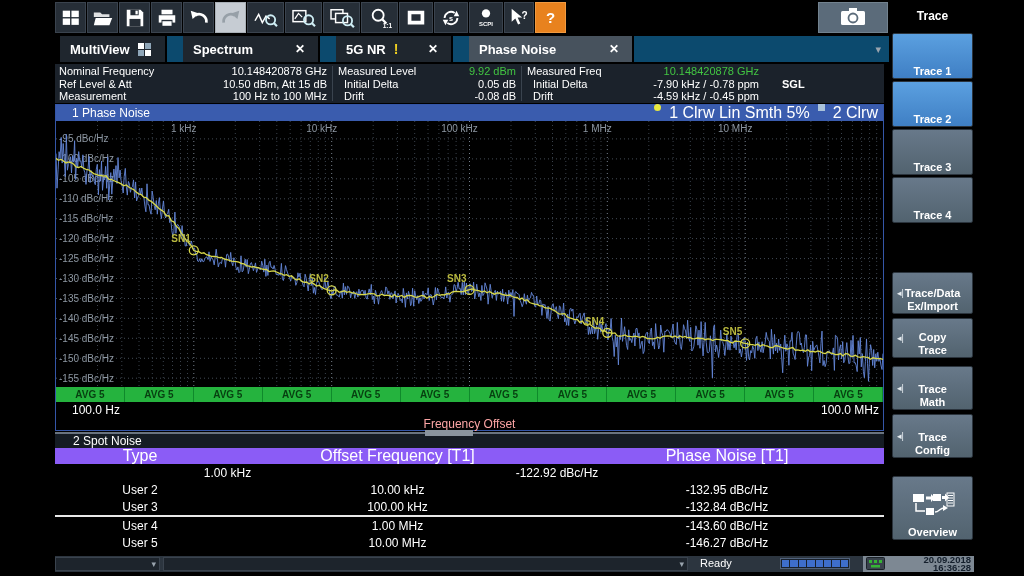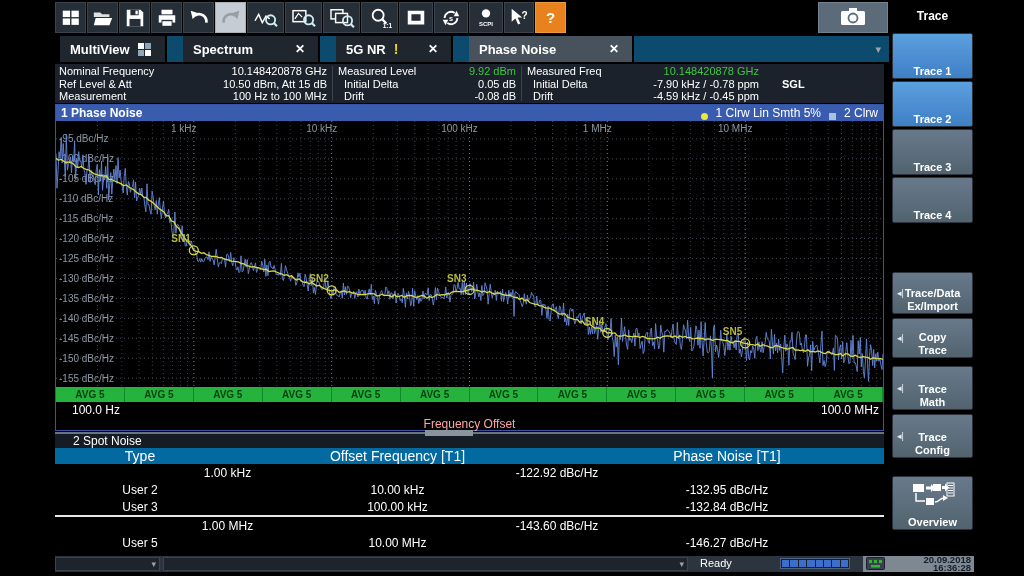--- a/index.html
+++ b/index.html
@@ -32,22 +32,22 @@
   .irow{display:flex;height:12.5px;line-height:12.5px;}
   .irow .lbl{font-weight:normal;white-space:pre;}
   .irow .val{margin-left:auto;text-align:right;white-space:pre;}
   .val.green{color:#42c542;}
   .isep{position:absolute;top:2px;bottom:2px;width:1px;background:#3a434e;}
   .sgl{position:absolute;left:727px;top:14px;font-weight:bold;}
 
   
   .pn-window{left:55px;top:104px;width:829px;height:327px;background:#000;border:1px solid #3456a8;}
   .pn-title{position:absolute;left:0;top:0;right:0;height:16px;background:#3a5cae;color:#fff;display:flex;align-items:center;padding:0 5px;font-size:12px;}
-  .pn-title .t{font-weight:bold;}
-  .legend{margin-left:auto;display:flex;align-items:flex-end;gap:8px;font-size:12px;}
+  .pn-title .t{font-weight:normal;margin-left:11px;}
+  .legend{margin-left:auto;display:flex;align-items:flex-start;gap:8px;font-size:16px;}
   .dot-y{width:7px;height:7px;border-radius:50%;background:#e8e840;}
   .sq-b{width:7px;height:7px;background:#a9c2da;}
   .pn-plot{position:absolute;left:0;top:16px;width:827px;height:266px;}
   .avg-row{position:absolute;left:0;top:282px;width:827px;height:15px;display:flex;}
   .avg-cell{flex:1;background:#25b33e;border-right:1px solid #0f8a2b;color:#073f10;font-size:10px;font-weight:bold;display:flex;align-items:center;justify-content:center;}
   .freq-row{position:absolute;left:0;top:298px;width:827px;height:15px;color:#fff;font-size:12px;}
   .freq-row .fl{position:absolute;left:4px;margin-left:12px;}
   .freq-row .fr{position:absolute;right:4px;}
   .axis-row{position:absolute;left:0;top:312px;width:827px;text-align:center;color:#fca5a5;font-size:12px;}
 
@@ -57,21 +57,21 @@
   .tick-label{fill:#8d97a2;font-size:10px;}
   .trace-blue{fill:none;stroke:#6487d8;stroke-width:0.9;}
   .trace-yellow{fill:none;stroke:#d8d84a;stroke-width:1.3;}
   .sn-marker{fill:none;stroke:#d8d84a;stroke-width:1.3;}
   .sn-label{fill:#b9b93e;font-size:10px;font-weight:bold;}
 
   
   .spot-window{left:55px;top:432px;width:829px;height:125px;background:#000;border-top:2px solid #6a7480;color:#fff;}
   .spot-handle{position:absolute;left:370px;top:-4px;width:48px;height:6px;background:#8a949e;}
   .spot-title{height:14px;background:#151c24;font-size:12px;padding-left:18px;line-height:14px;}
-  .spot-header{height:16px;background:#0369a1;display:flex;font-size:14px;}
+  .spot-header{height:16px;background:#8b5cf6;display:flex;font-size:16px;}
   .spot-row{height:17px;display:flex;font-size:12px;}
   .spot-cell,.spot-hcell{display:flex;align-items:center;justify-content:center;}
   .c0{width:170px;} .c1{width:345px;} .c2{width:314px;}
   .spot-divider{height:2px;background:#e8e8e8;}
 
   
   .statusbar{left:55px;top:556px;width:919px;height:16px;background:#2c353f;color:#fff;font-size:11px;}
   .sdrop{position:absolute;top:1px;height:14px;background:#1d242c;border:1px solid #3a434e;display:flex;align-items:center;}
   .sdrop .caret{margin-left:auto;color:#9aa4ae;font-size:9px;padding-right:3px;}
   .ready{position:absolute;left:645px;top:1px;}
@@ -453,20 +453,21 @@
           <div class="spot-cell c1">10.00 kHz</div>
           <div class="spot-cell c2">-132.95 dBc/Hz</div>
         </div>
         <div class="spot-row">
           <div class="spot-cell c0">User 3</div>
           <div class="spot-cell c1">100.00 kHz</div>
           <div class="spot-cell c2">-132.84 dBc/Hz</div>
         </div>
         <div class="spot-divider"></div>
         <div class="spot-row">
+          <div class="spot-cell c0">User 4</div>
           <div class="spot-cell c1">1.00 MHz</div>
           <div class="spot-cell c2">-143.60 dBc/Hz</div>
         </div>
         <div class="spot-row">
           <div class="spot-cell c0">User 5</div>
           <div class="spot-cell c1">10.00 MHz</div>
           <div class="spot-cell c2">-146.27 dBc/Hz</div>
         </div>
       </div>
   </div>
@@ -531,21 +532,21 @@
     <div class="softkey" style="top:366px;height:44px">
       <span class="sk-arrow">◂|</span>
       <span>Trace</span>
       <span>Math</span>
     </div>
     <div class="softkey" style="top:414px;height:44px">
       <span class="sk-arrow">◂|</span>
       <span>Trace</span>
       <span>Config</span>
     </div>
-    <div class="softkey" style="top:476px;height:54px">
+    <div class="softkey" style="top:476px;height:64px">
       <span class="overview-ic"><svg width="44" height="30" viewBox="0 0 44 30">
             <rect x="2" y="3" width="11" height="8" fill="#fff"></rect>
             <polygon points="15,7 20,7 20,4.5 24,8.5 20,12.5 20,10 15,10" fill="#fff" transform="translate(0,-1.5)"></polygon>
             <rect x="22" y="3" width="8" height="7" fill="#fff"></rect>
             <polygon points="31,5 34,5 34,2.5 38,6.5 34,10.5 34,8 31,8" fill="#fff"></polygon>
             <rect x="36" y="2" width="7" height="13" fill="none" stroke="#fff"></rect>
             <line x1="37" y1="4.5" x2="42" y2="4.5" stroke="#fff"></line>
             <line x1="37" y1="7" x2="42" y2="7" stroke="#fff"></line>
             <line x1="37" y1="9.5" x2="42" y2="9.5" stroke="#fff"></line>
             <line x1="37" y1="12" x2="42" y2="12" stroke="#fff"></line>

